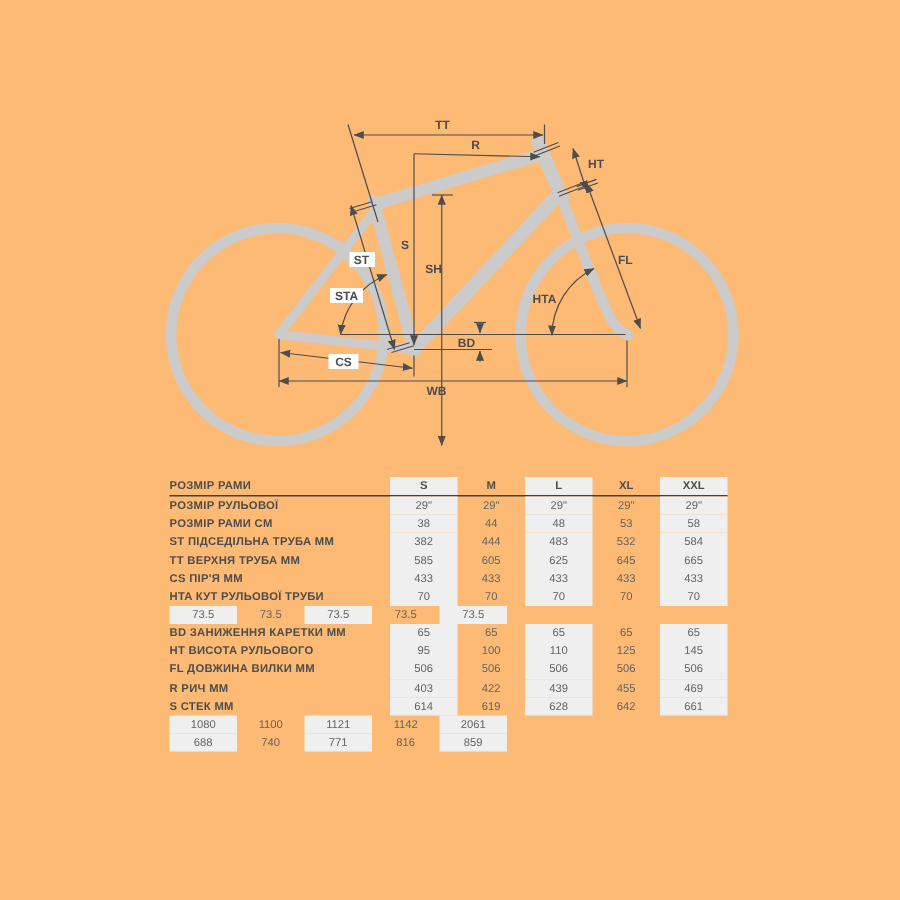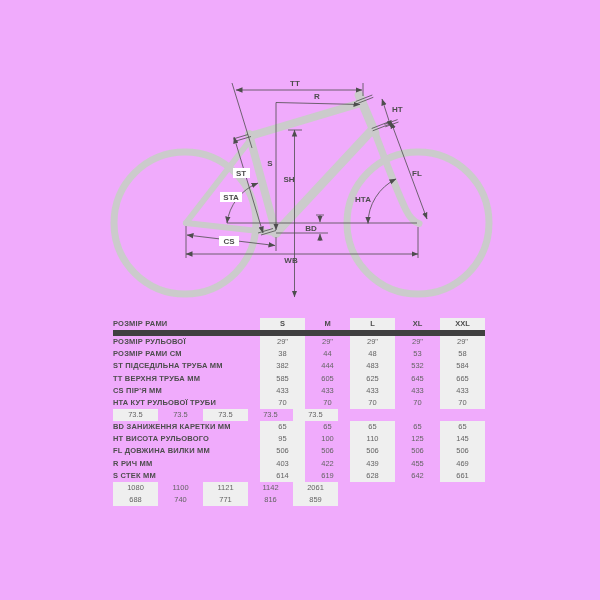--- a/index.html
+++ b/index.html
@@ -1,26 +1,26 @@
 <!DOCTYPE html>
 <html><head>
 <meta charset="utf-8">
 <style>
   html,body{margin:0;padding:0;background:#fff;}
   .stage{
-    position:relative;width:600px;height:600px;background:#f0abfc;overflow:hidden;
+    position:relative;width:600px;height:600px;background:#fdba74;overflow:hidden;
     font-family:"Liberation Sans",sans-serif;
   }
   .diagram-svg{position:absolute;left:0;top:0;}
   
   .geo-table{
     position:absolute;left:113px;top:318px;width:372px;
   }
   .trow{display:flex;height:12.15px;align-items:stretch;}
-  .trow.thead{border-bottom:6px solid #404040;}
+  .trow.thead{border-bottom:1px solid #404040;}
   .tlabel{
     width:147px;font-size:7.5px;font-weight:bold;color:#4d4d4d;
     line-height:12.15px;white-space:nowrap;letter-spacing:.2px;
   }
   .tcell{
     width:45px;text-align:center;font-size:7.5px;color:#646464;
     line-height:12.15px;white-space:nowrap;
   }
   .thead .tcell{font-weight:bold;color:#4d4d4d;}
   .tcell.shade{background:#efefef;}

